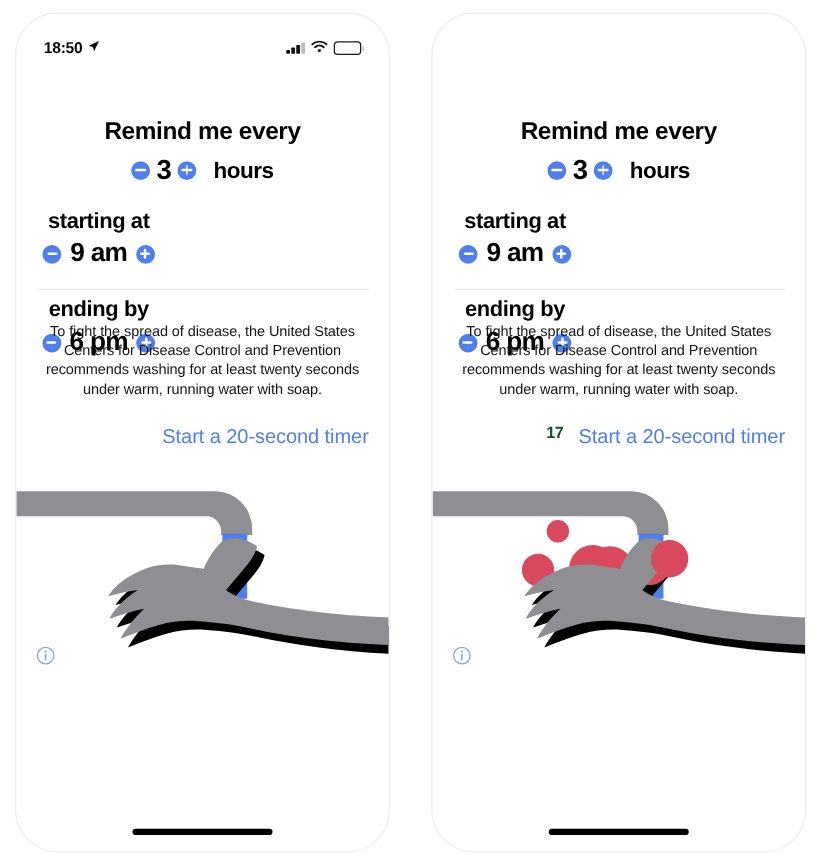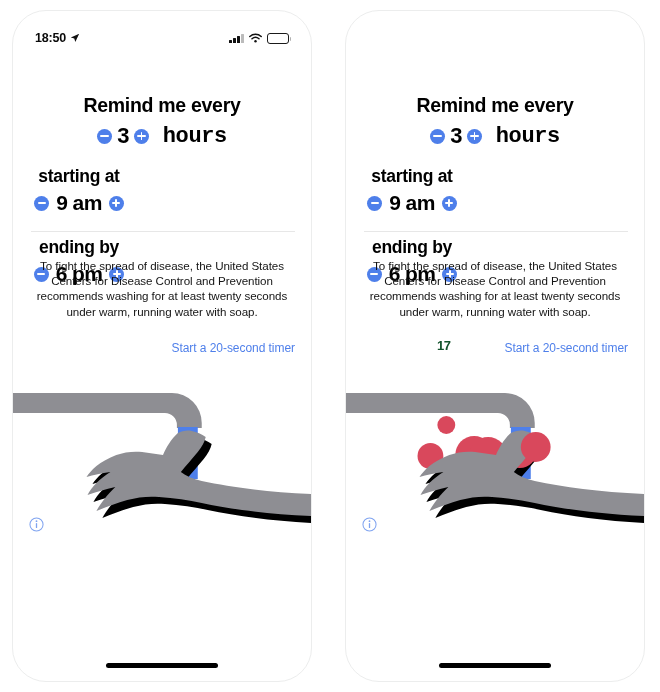--- a/index.html
+++ b/index.html
@@ -144,26 +144,25 @@
     border-radius: 1px;
   }
   .step-val {
     font-size: 22px;
     font-weight: bold;
     color: #000;
     letter-spacing: -0.6px;
     white-space: nowrap;
   }
   .unit {
-    font-size: 22px;
+    font-size: 18px;
     font-weight: bold;
     color: #000;
     margin-left: 14px;
     letter-spacing: -0.4px;
-    font-family: Liberation Mono, monospace;
   }
 
   .pair {
     display: flex;
     justify-content: center;
     gap: 22px;
     margin-top: 17px;
     flex-direction: column;
   }
   .pair-col { width: 132px; text-align: center; }
@@ -225,21 +224,21 @@
     top: -1px;
     font-size: 13px;
     font-weight: bold;
     color: #14532d;
     letter-spacing: -0.4px;
   }
   .timer-link {
     position: absolute;
     right: 0;
     top: 2px;
-    font-size: 12px;
+    font-size: 16px;
     color: #4e7fea;
     letter-spacing: -0.05px;
     cursor: pointer;
   }
 
   
   .illo {
     position: absolute;
     top: 372px;
     left: 0;

